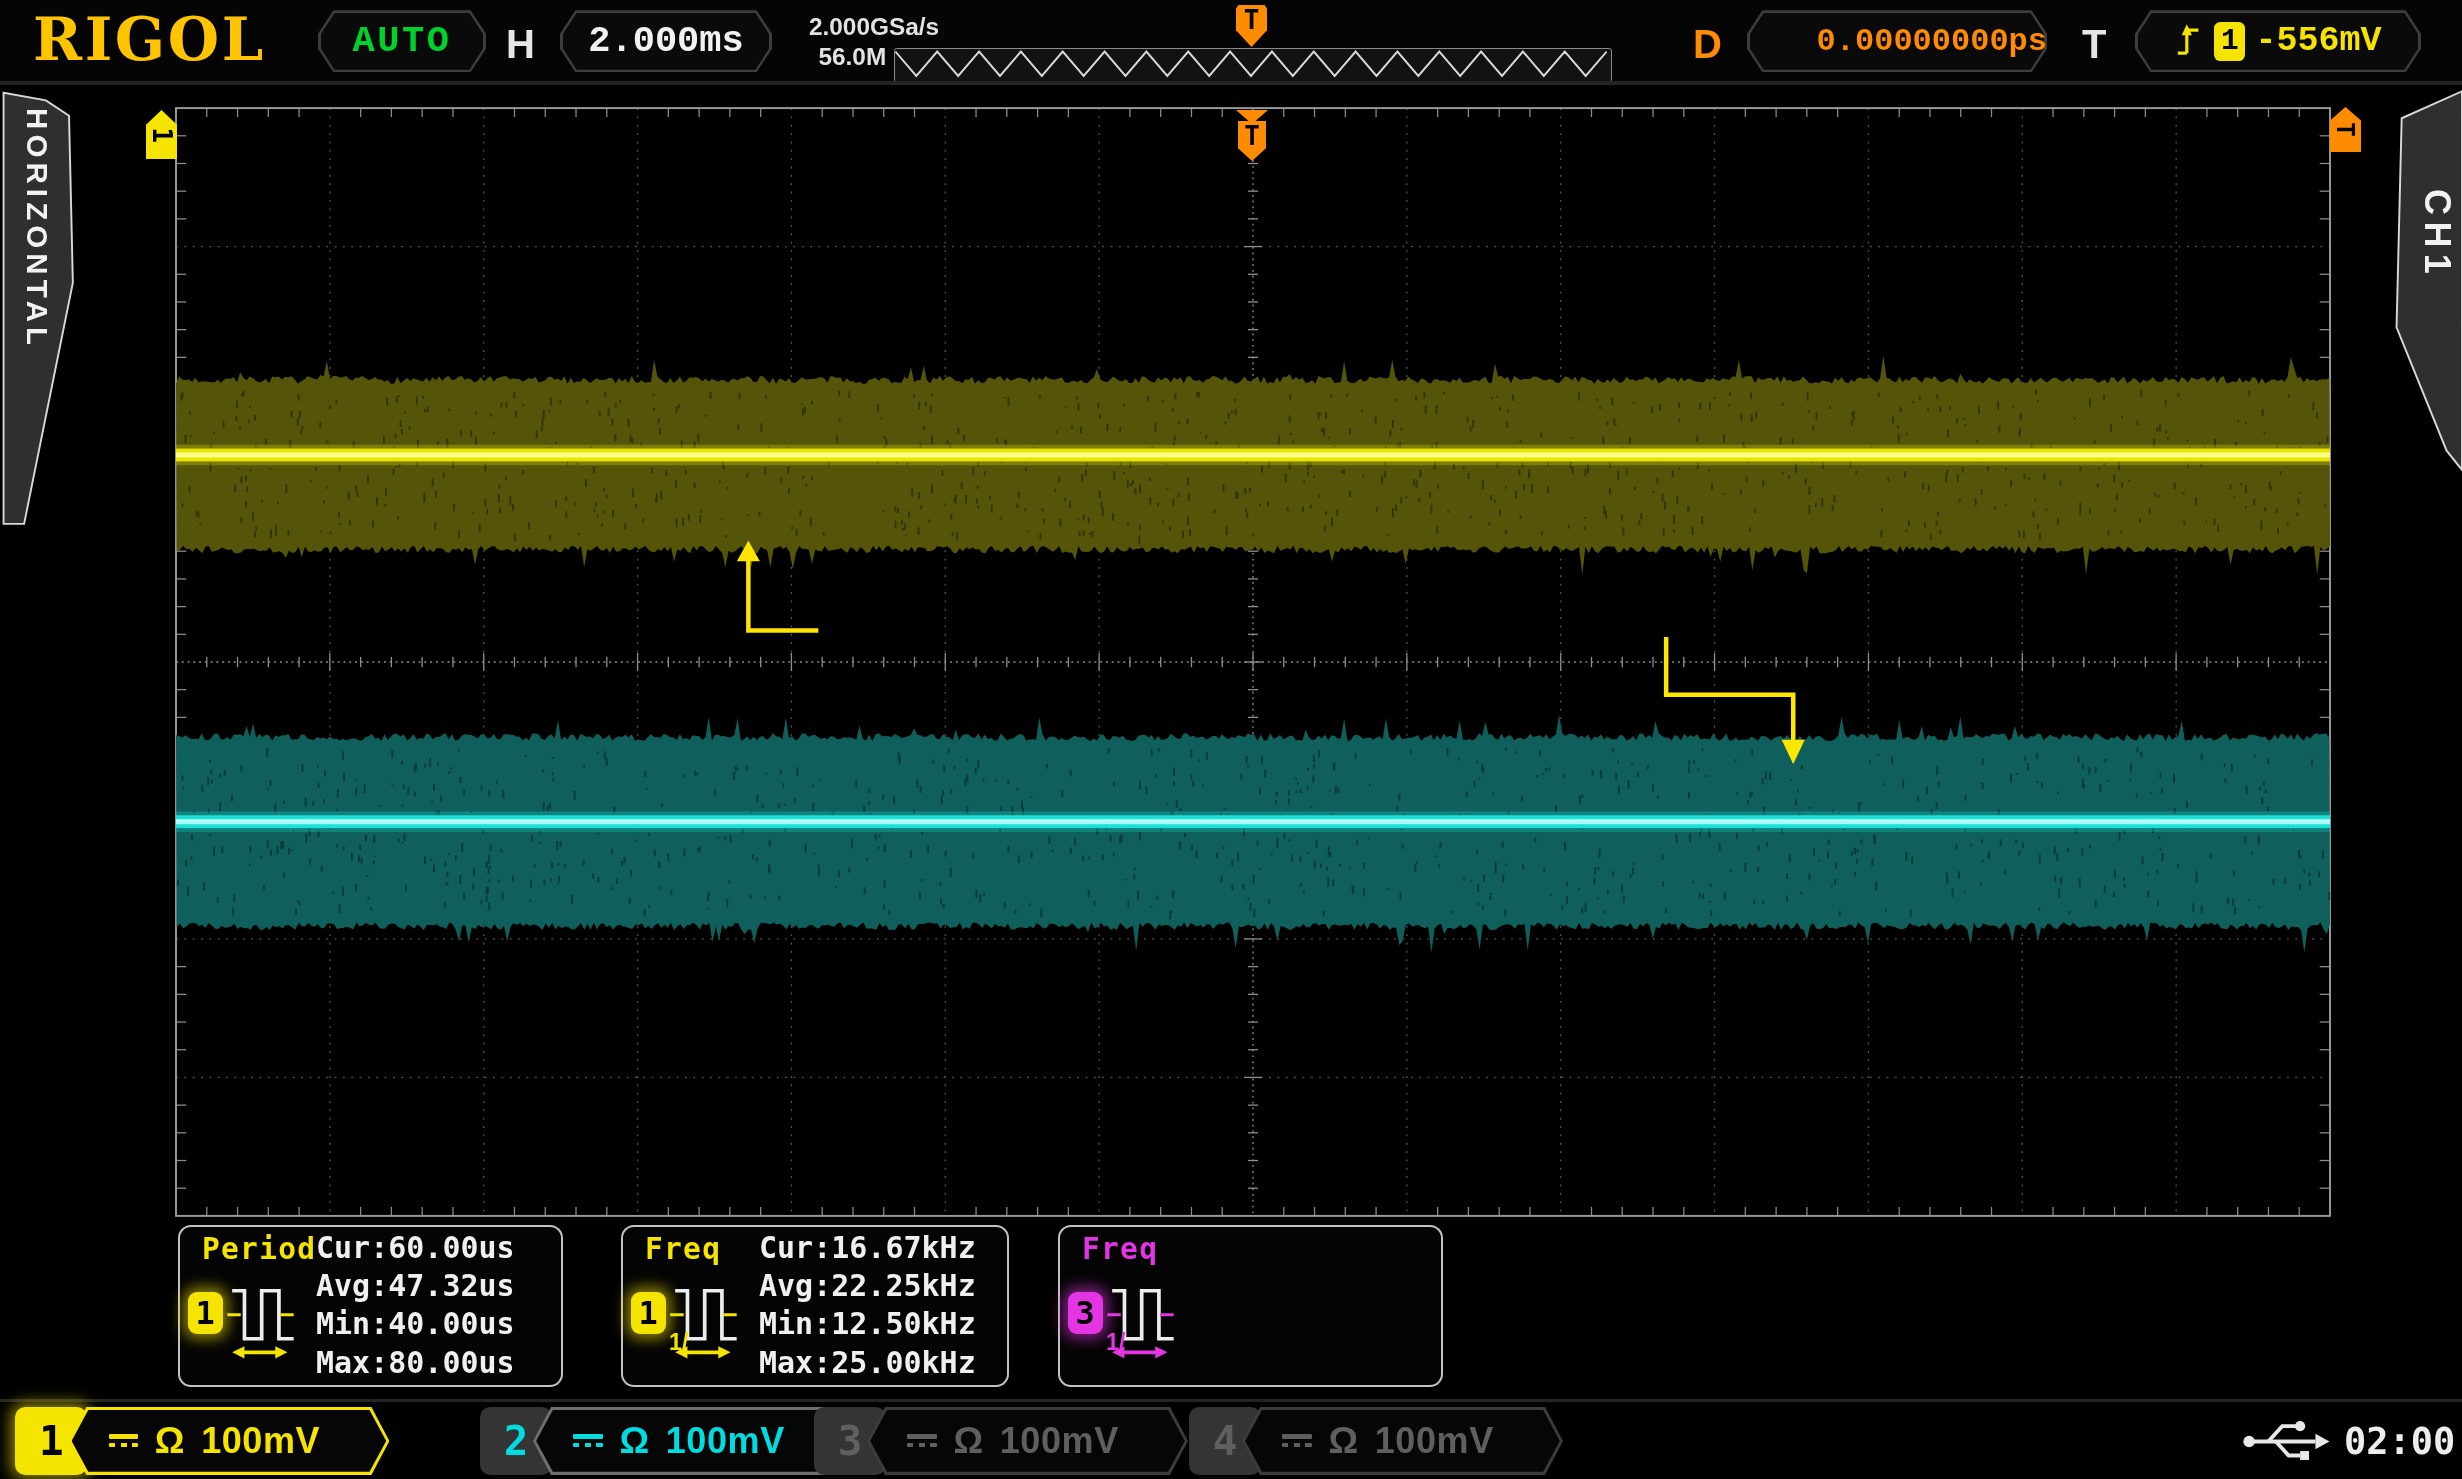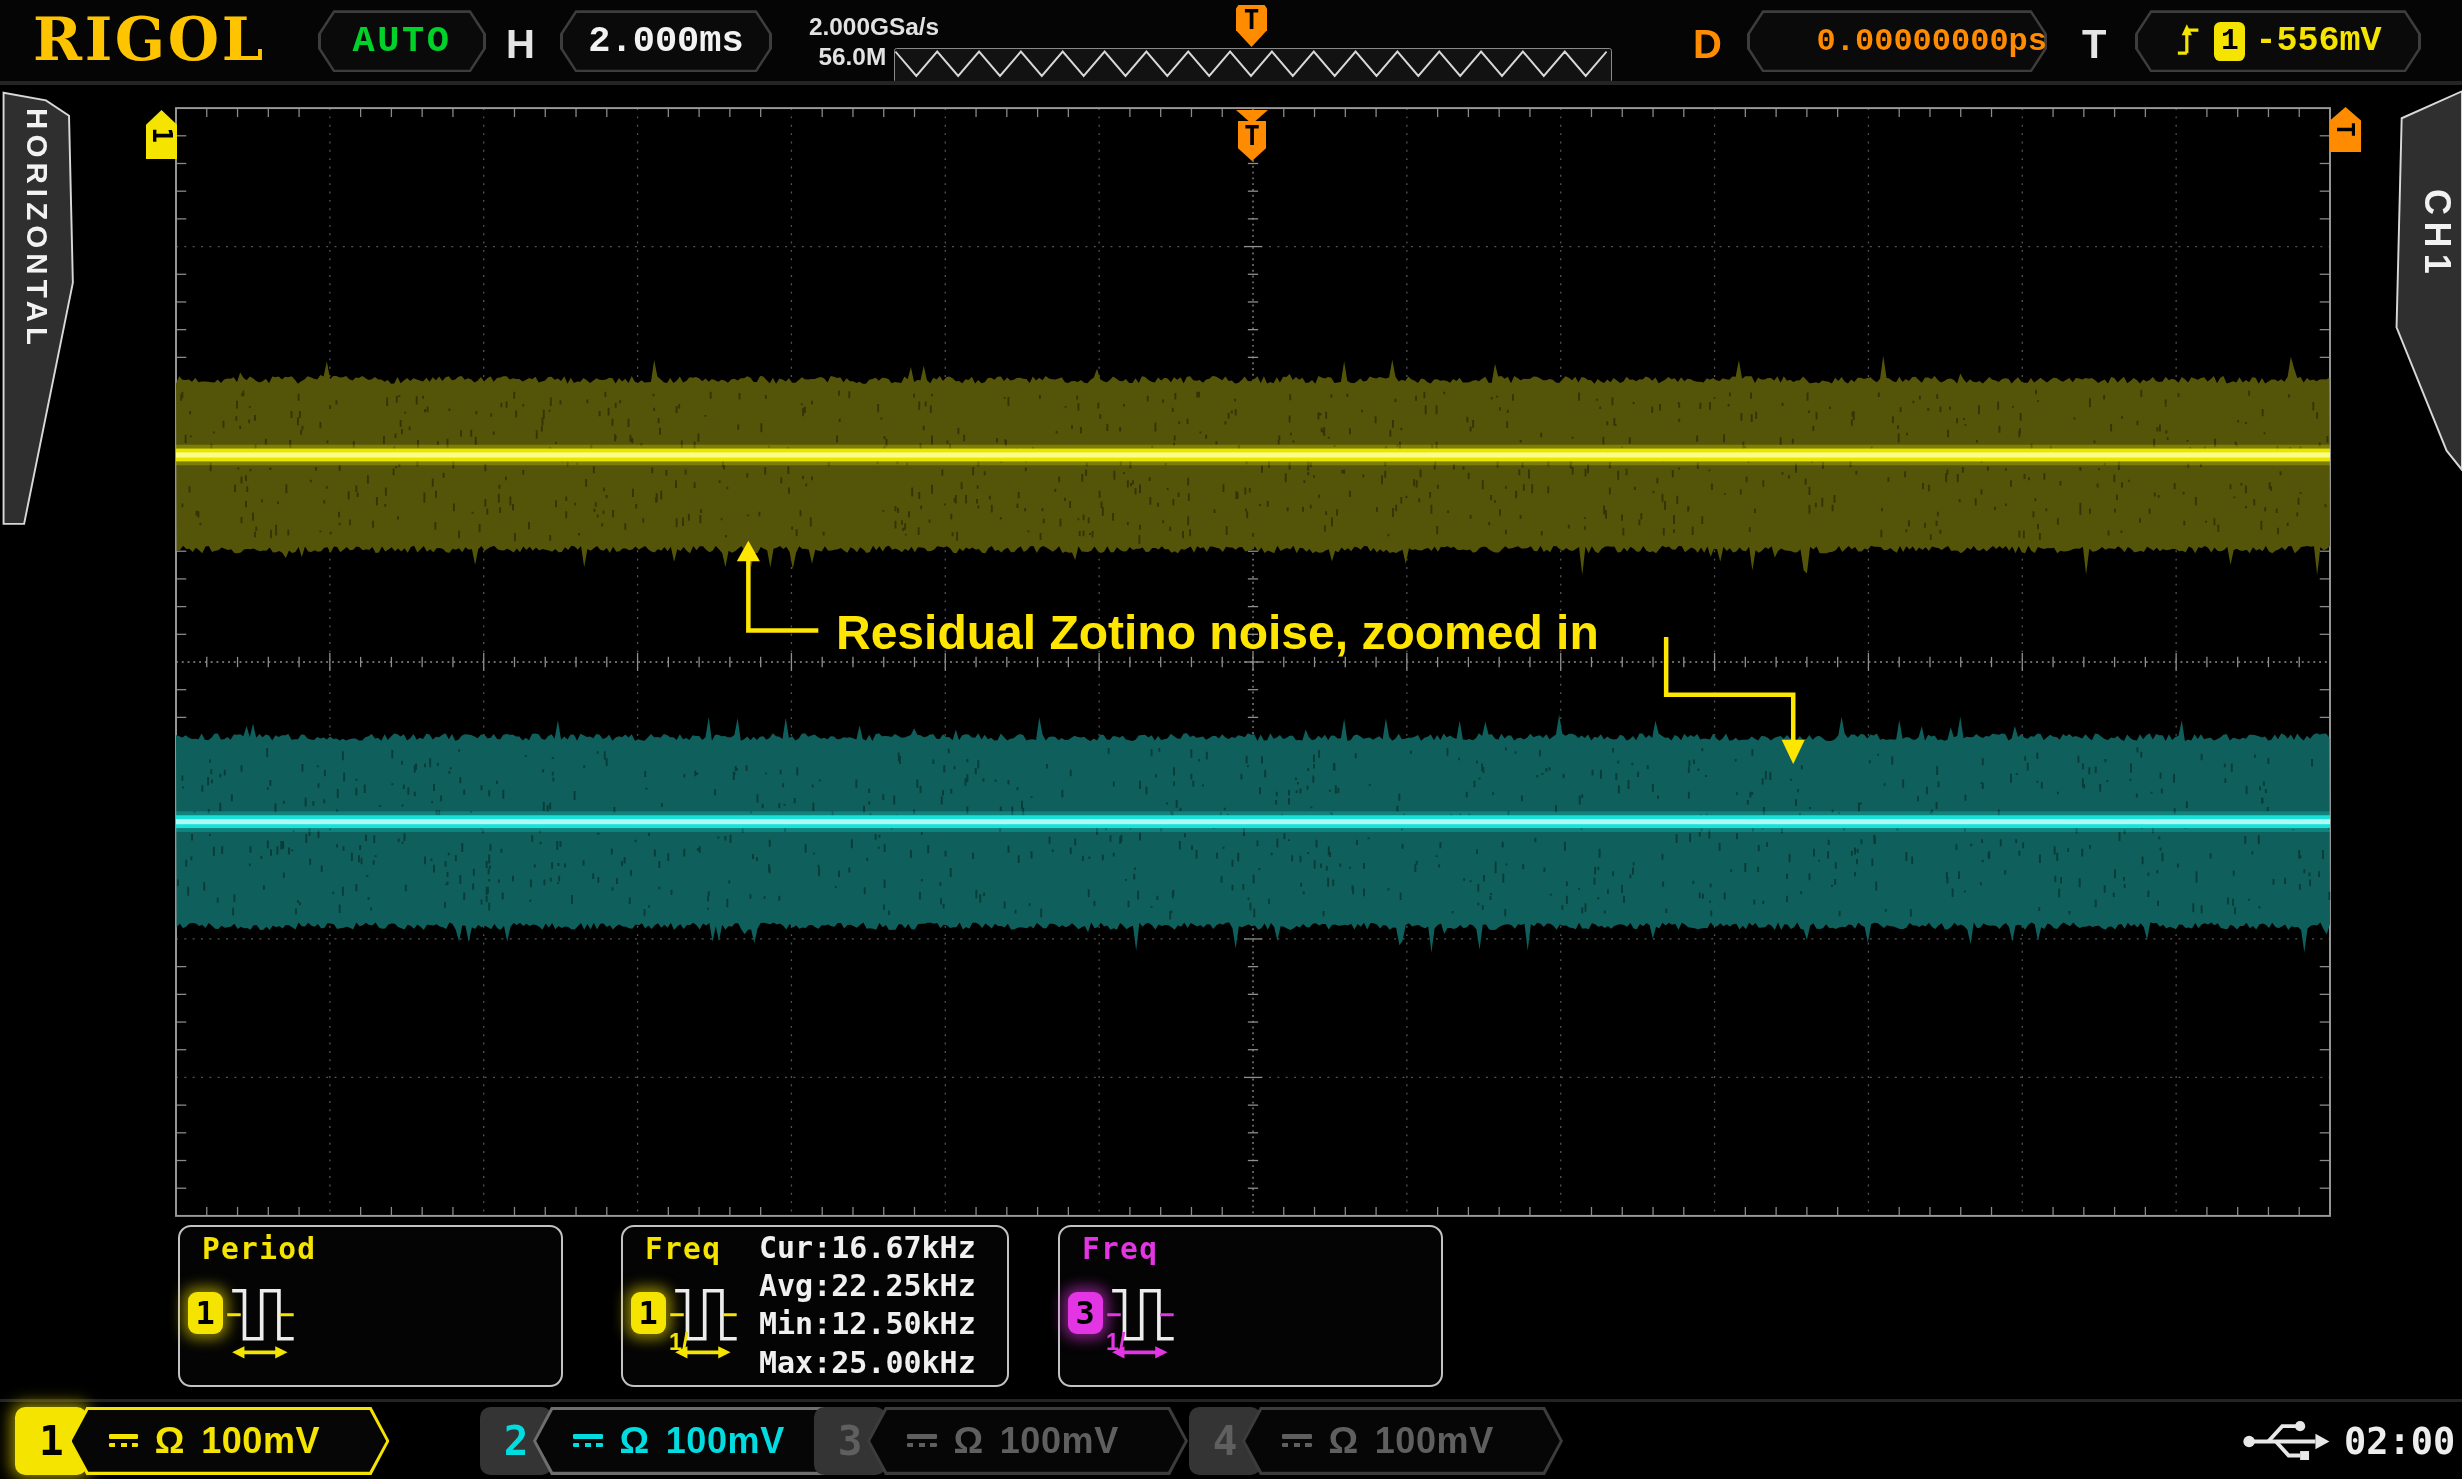--- a/index.html
+++ b/index.html
@@ -466,39 +466,44 @@
 
   <div class="marker" style="left:146px;top:110px;width:31px;height:49px;background:#f5e400;">
     <span style="transform:rotate(90deg);font-size:26px;">1</span>
   </div>
   <div class="marker" style="left:2330px;top:107px;width:31px;height:45px;background:#ff8c00;">
     <span style="transform:rotate(90deg);font-size:24.4px;">T</span>
   </div>
   <div class="tmark-tri" style="left:1236px;top:110px;"></div>
   <div class="tmark-body" style="left:1238px;top:121px;width:28px;height:40px;">T</div>
 
-  <div class="anno">Residual Zotino noise, zoomed in</div>
   <svg id="arrows" width="2462" height="1480" viewBox="0 0 3836 2305">
       <path d="M1275,982 L1166,982 L1166,868" stroke="#ffe600" stroke-width="7" fill="none"></path>
       <path d="M1148,874 L1184,874 L1166,842 Z" fill="#ffe600"></path>
       <path d="M2596,992 L2596,1082 L2794,1082 L2794,1158" stroke="#ffe600" stroke-width="7" fill="none"></path>
       <path d="M2776,1152 L2812,1152 L2794,1190 Z" fill="#ffe600"></path>
     </svg>
 
   <div class="mbox" style="left: 178px; width: 385px; --a: #f5e400;">
     <div class="mlabel">Period</div>
     <div class="mbadge">1</div>
     <svg class="micon" width="80" height="96" viewBox="0 0 130 150">
       <path d="M10,34 h20 v78 h28 v-78 h28 v78 h24" stroke="#ececec" stroke-width="6" fill="none"></path>
       <path d="M2,73 h22 M88,73 h22" stroke="var(--a)" stroke-width="5" fill="none"></path>
       <path d="M26,134 h58" stroke="var(--a)" stroke-width="6" fill="none"></path>
       <path d="M30,124 L30,144 L10,134 Z" fill="var(--a)"></path>
         <path d="M80,124 L80,144 L100,134 Z" fill="var(--a)"></path>
       <text x="0" y="148" font-size="38" font-weight="bold" fill="var(--a)"></text>
     </svg>
+    <div class="mrows">
+      <div>Cur:60.00us</div>
+      <div>Avg:47.32us</div>
+      <div>Min:40.00us</div>
+      <div>Max:80.00us</div>
+    </div>
   </div>
 
   <div class="mbox" style="left: 621px; width: 388px; --a: #f5e400;">
     <div class="mlabel">Freq</div>
     <div class="mbadge">1</div>
     <svg class="micon" width="80" height="96" viewBox="0 0 130 150">
       <path d="M10,34 h20 v78 h28 v-78 h28 v78 h24" stroke="#ececec" stroke-width="6" fill="none"></path>
       <path d="M2,73 h22 M88,73 h22" stroke="var(--a)" stroke-width="5" fill="none"></path>
       <path d="M26,134 h58" stroke="var(--a)" stroke-width="6" fill="none"></path>
       <path d="M30,124 L30,144 L10,134 Z" fill="var(--a)"></path>

